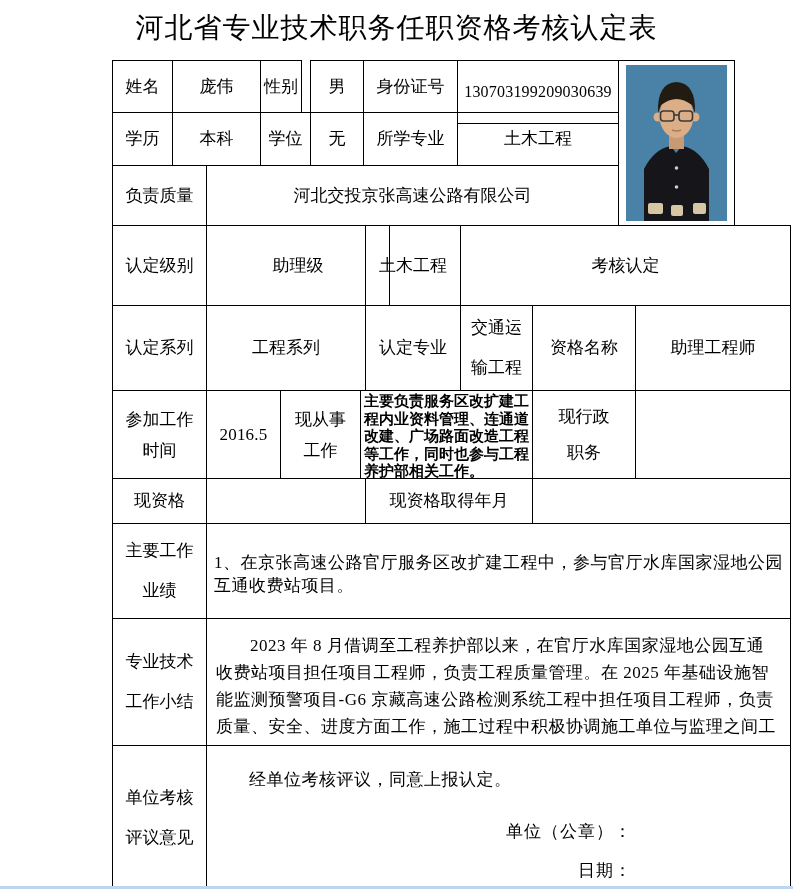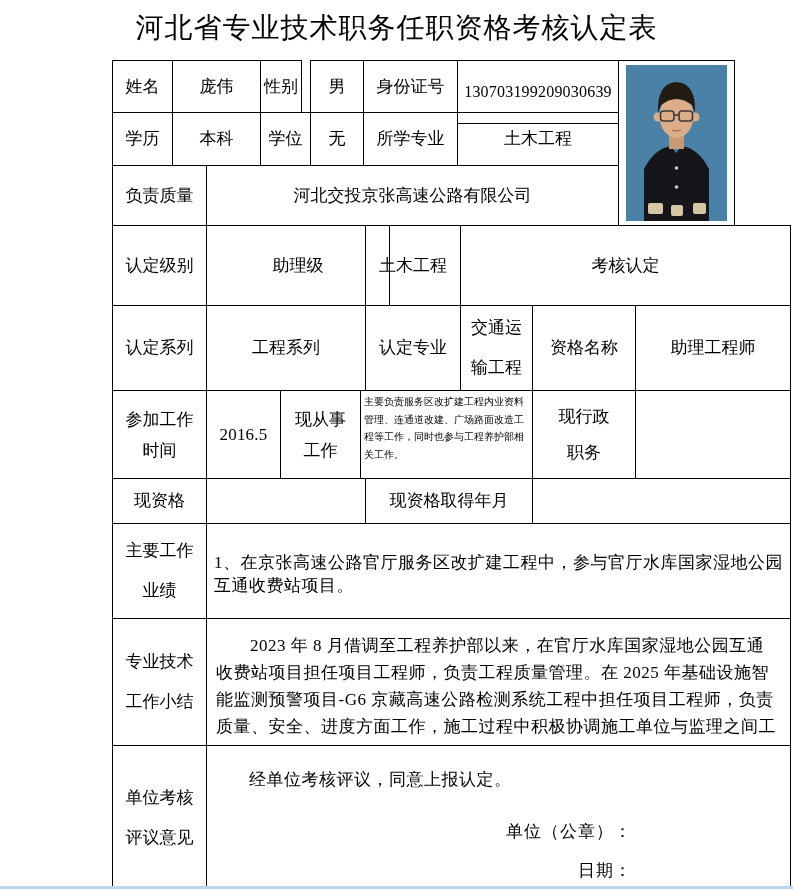--- a/index.html
+++ b/index.html
@@ -18,22 +18,23 @@
     display:flex; align-items:center; justify-content:center;
     text-align:center; font-size:17px; line-height:1.4;
     white-space:pre-line; overflow:hidden;
   }
   .lh31 { line-height:31px; }
   .lh36 { line-height:36px; }
   .lh40 { line-height:40px; }
   .num  { font-size:16px; letter-spacing:0.2px; }
   .blk  { display:block; text-align:left; }
   .desc {
-    display:block; text-align:left; font-size:10px; line-height:17.5px;
+    display:block; text-align:left; font-size:15px; line-height:17.5px;
     padding:2px 3px;
+    font-weight:bold;
   }
   .ach { padding:3px 7px 0 7px; }
   .ach p { margin:0; line-height:23.5px; letter-spacing:0.5px; }
   .summary {
     padding:13px 10px 0 9px; line-height:27px; text-indent:2em;
     letter-spacing:0.5px;
   }
   .opinion-line { position:absolute; left:8px; top:22px; text-indent:2em; letter-spacing:0.5px; }
   .seal-line   { position:absolute; right:158px; top:74px; letter-spacing:1px; }
   .date-line   { position:absolute; right:158px; top:113px; letter-spacing:1px; }

